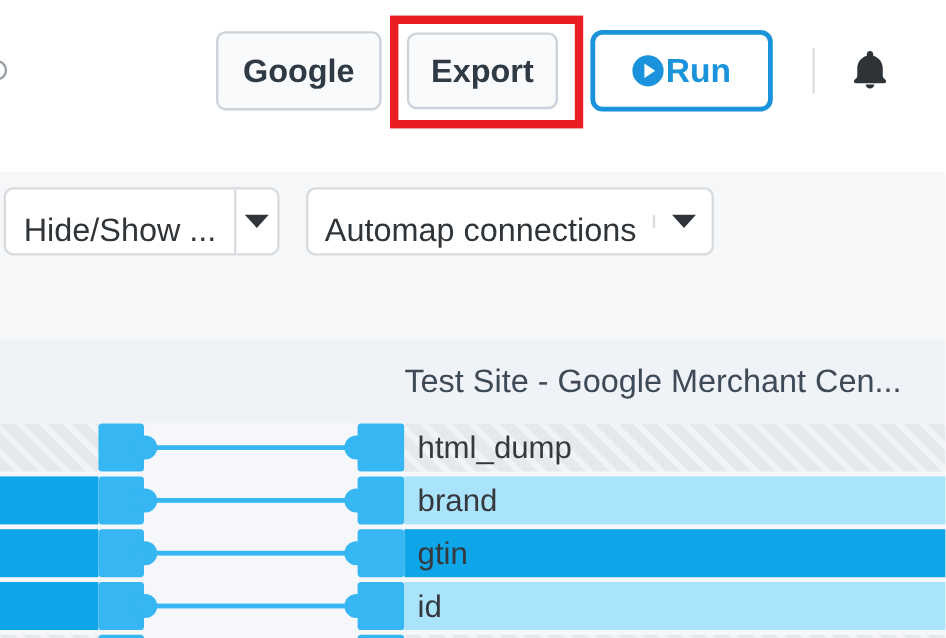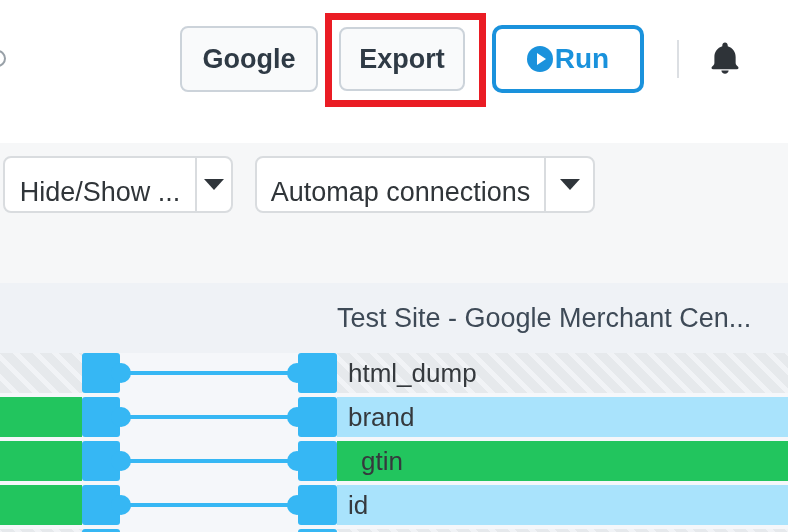--- a/index.html
+++ b/index.html
@@ -61,21 +61,21 @@
     display:flex; align-items:center; justify-content:center;
     border-left:2px solid #d9dcdf; cursor:pointer; flex:0 0 auto;
   }
   .caret-down{
     width:0; height:0;
     border-left:10px solid transparent; border-right:10px solid transparent;
     border-top:11px solid #2f353a;
   }
   .btn-hideshow{ left:3px; top:156px; width:230px; height:57px; }
   .btn-hideshow .split-caret{ width:36px; }
-  .btn-automap{ left:255px; top:156px; width:340px; height:57px; }
+  .btn-automap{ left:255px; top:156px; width:340px; height:57px;align-items:center; }
   .btn-automap .split-caret{ width:49px; }
 
   
   .target-band{
     left:0; top:283px; width:788px; height:70px; background:#eff2f6;
     display:flex; align-items:center;
   }
   .target-title{
     margin-left:337px; font-size:27px; color:#3e4a57; white-space:nowrap;
   }
@@ -89,21 +89,21 @@
   .bump{ position:absolute; top:10px; width:20px; height:20px; border-radius:50%; }
   .bump-left{ left:111px; }
   .bump-right{ left:287px; }
   .wire{ position:absolute; left:124px; top:18px; width:174px; height:4px; }
   .label-zone{
     position:absolute; left:337px; top:0; width:451px; height:40px;
     display:flex; align-items:center;
   }
   .row-label{ margin-left:11px; font-size:26px; color:#35393d; white-space:nowrap; }
 
-  .style-gray{ background:#22c55e;padding-left:13px; }
+  .style-gray{ background:#0ea5e9; }
   .style-blue{ background:#a9e3fc; }
   .style-hatched{
     background:repeating-linear-gradient(45deg,#e6e9ec 0 9px,#f1f3f6 9px 14px);
   }
 </style>
 </head>
 <body>
 
 <div class="abs edge-artifact"></div>
 

